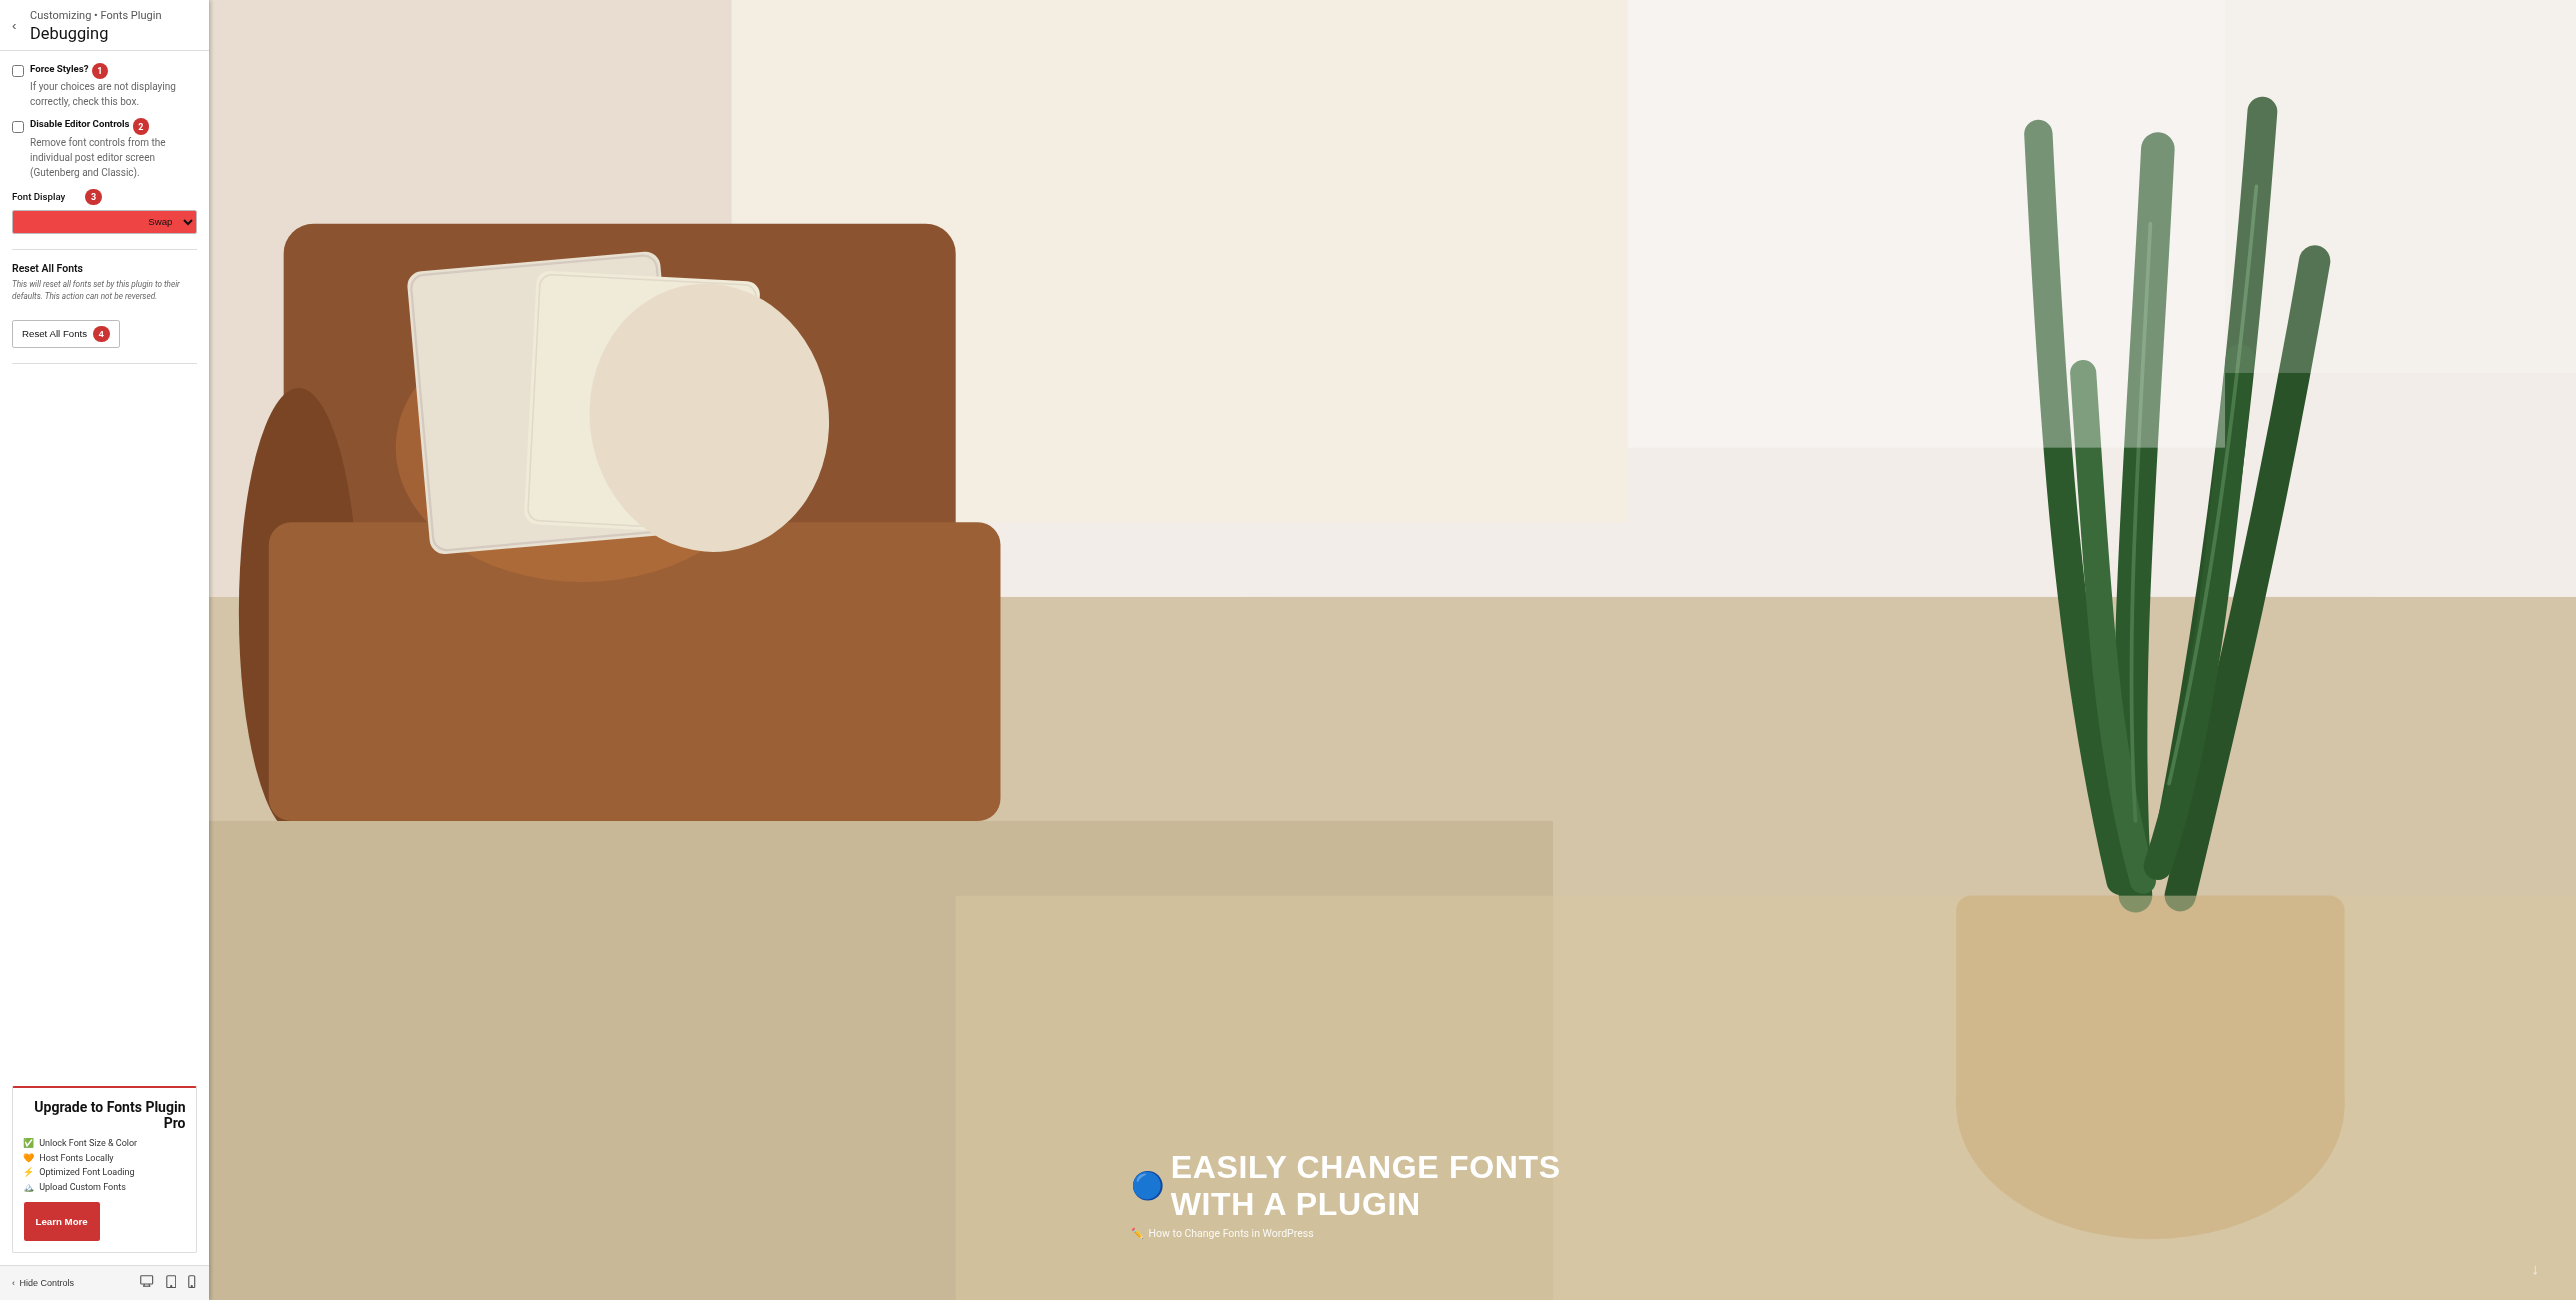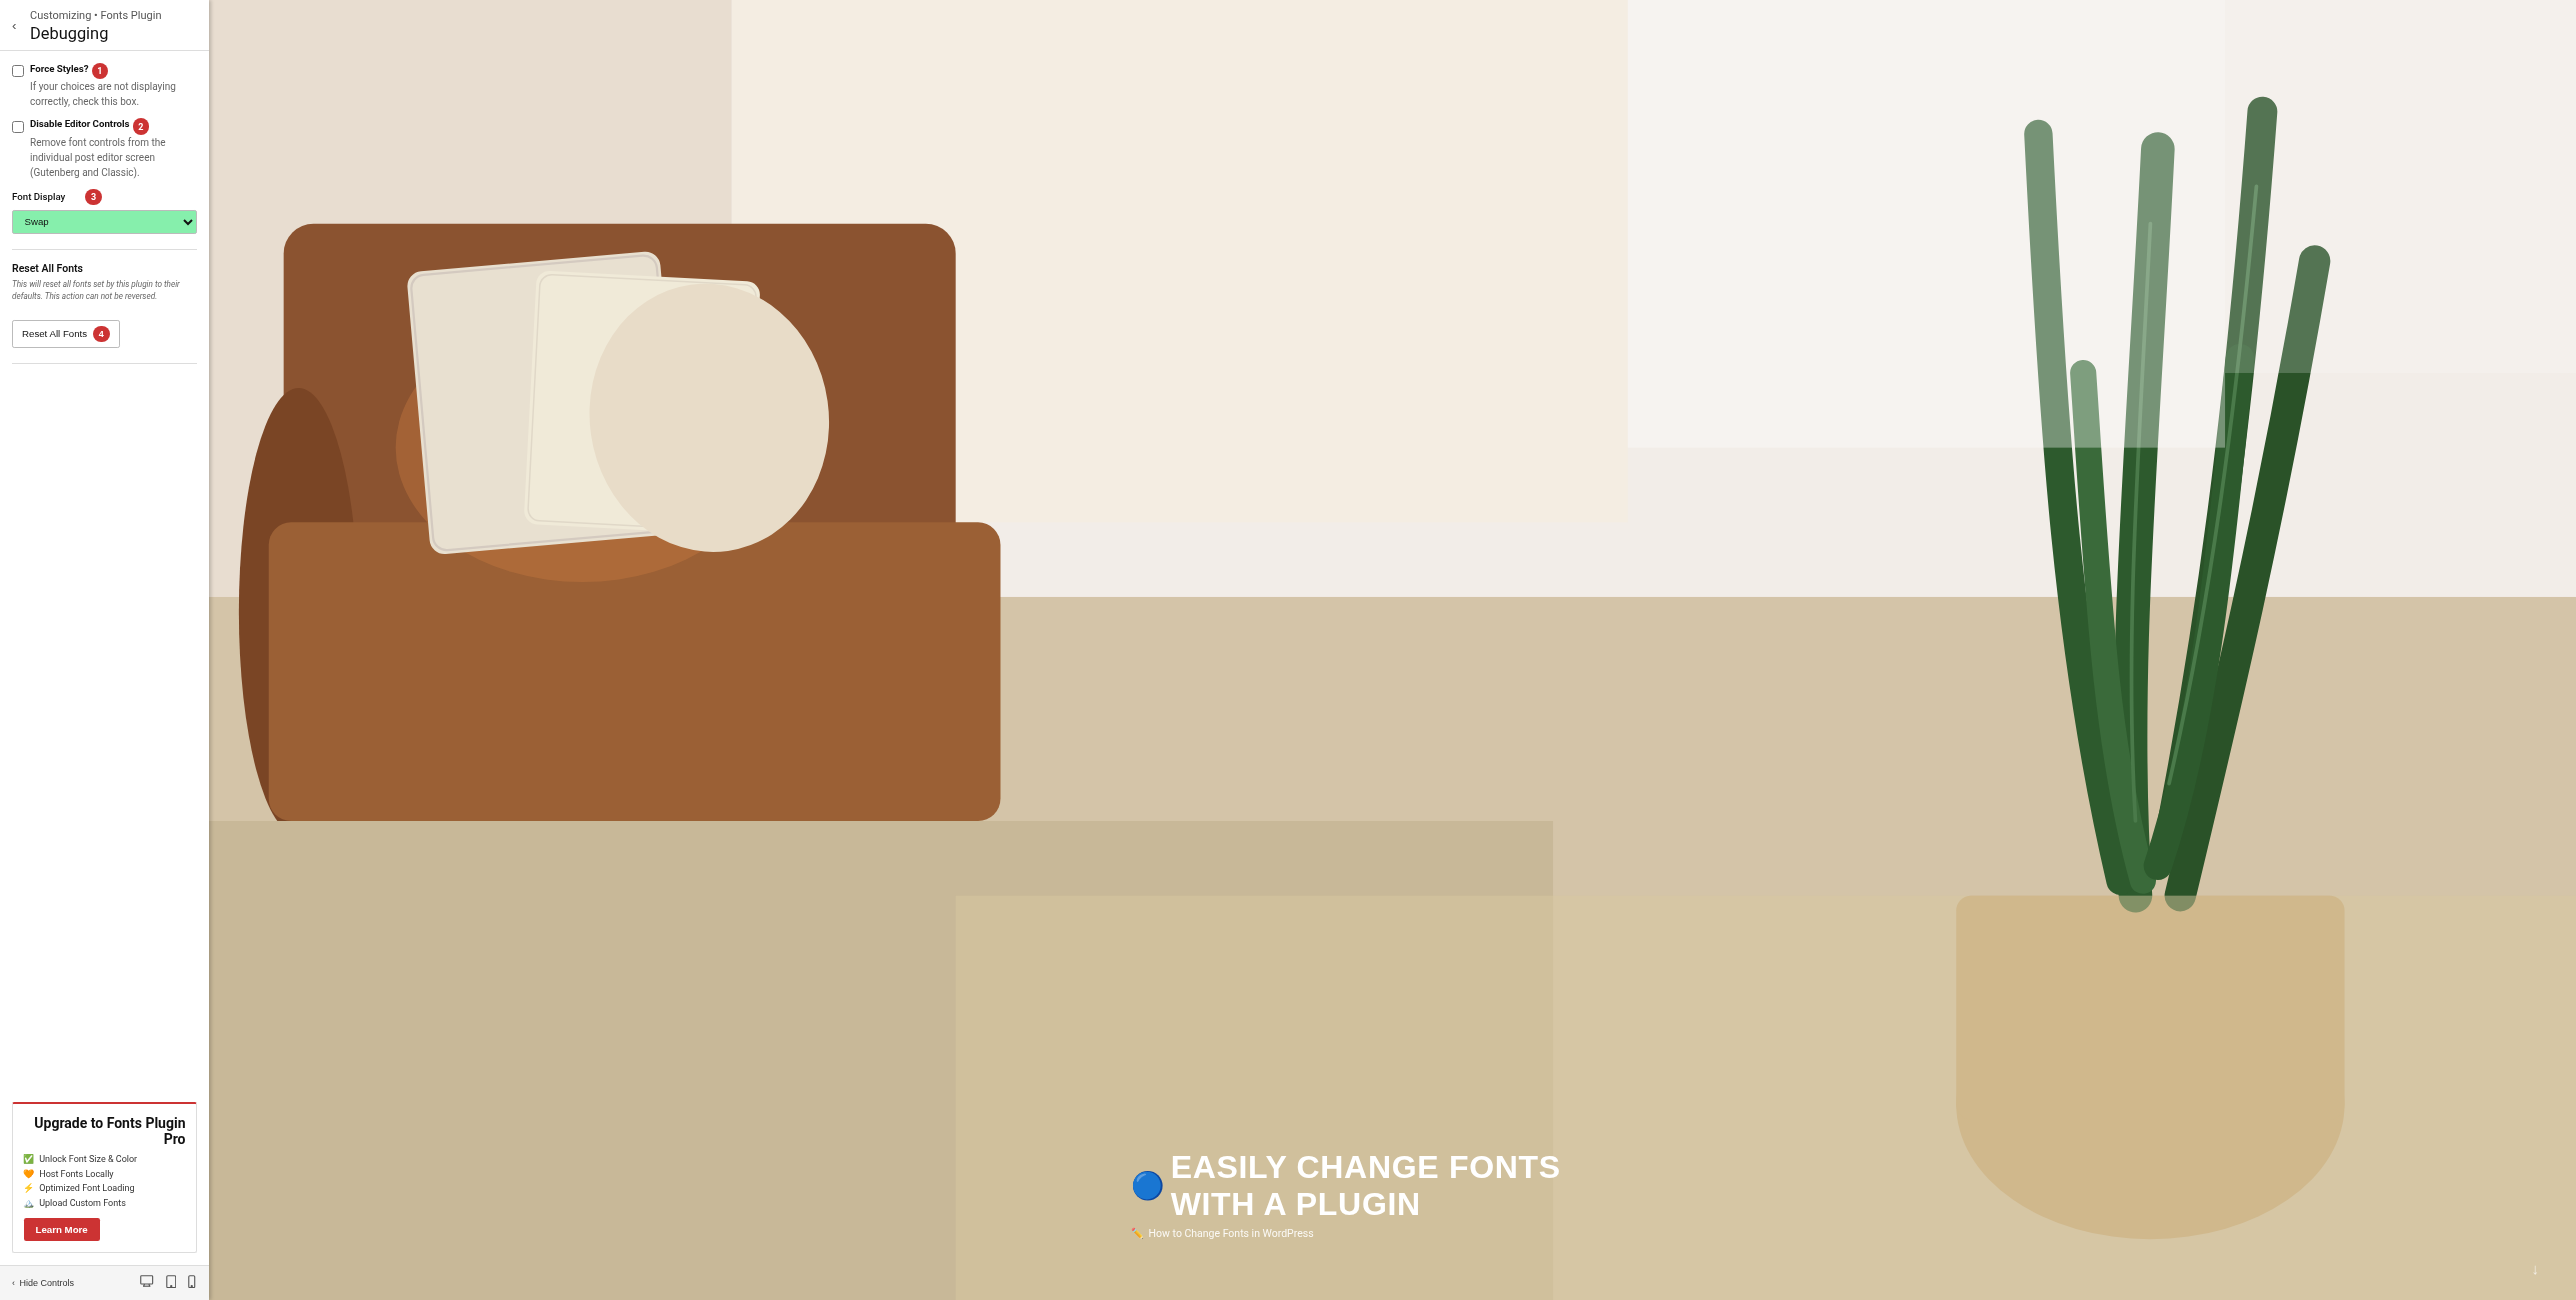--- a/index.html
+++ b/index.html
@@ -105,24 +105,25 @@
       align-items: center;
       gap: 20px;
     }
 
     .font-display-select {
       width: 100%;
       padding: 4.5px 7.5px;
       border: 0.7px solid #bbb;
       border-radius: 2.2px;
       font-size: 9.7px;
-      background: #86efac;
+      background: #ef4444;
       cursor: pointer;
       color: #111;
       appearance: auto;
+      text-align: right;
     }
 
     .divider {
       border: none;
       border-top: 0.7px solid #ddd;
       margin: 12px 0;
     }
 
     .reset-section-title {
       font-size: 10.5px;
@@ -180,21 +181,21 @@
       margin-bottom: 4.5px;
       display: flex;
       align-items: center;
       gap: 4.5px;
     }
 
     .learn-more-btn {
       background: #cc3333;
       color: #fff;
       border: none;
-      padding: 6px 12px;
+      padding: 14px 12px;
       font-size: 9.7px;
       font-weight: 600;
       cursor: pointer;
       border-radius: 2.2px;
     }
 
     
     .sidebar-footer {
       border-top: 0.7px solid #ddd;
       padding: 7.5px 12px;

